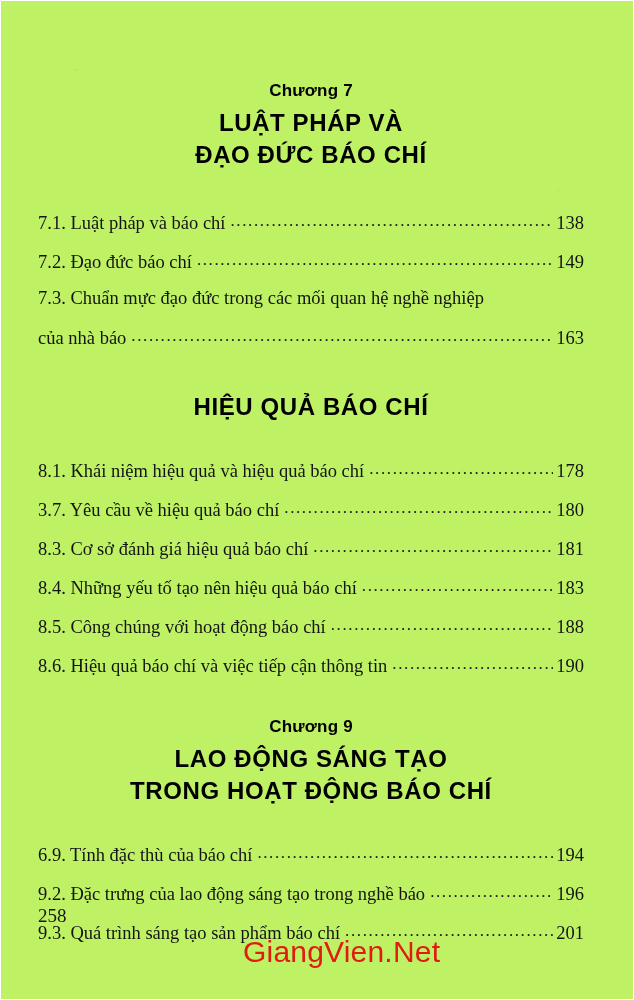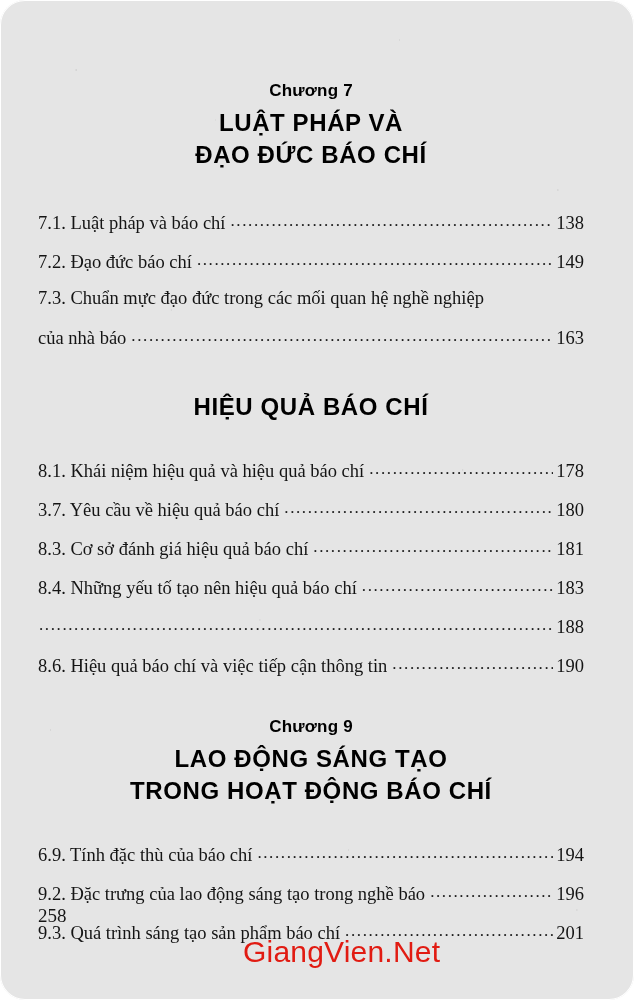--- a/index.html
+++ b/index.html
@@ -6,27 +6,26 @@
   html, body {
     margin: 0;
     padding: 0;
     background: #ffffff;
   }
   .page {
     position: relative;
     width: 634px;
     height: 1000px;
     margin: 0 auto;
-    background: #e5e5e5;
+    background: #bef264;
     overflow: hidden;
     color: #111111;
     font-family: "Liberation Serif", "DejaVu Serif", serif;
     
     box-shadow: inset 0 0 0 1px #ffffff;
-    border-radius: 25px;
   }
   
   .speckle {
     position: absolute;
     inset: 0;
     pointer-events: none;
     opacity: .35;
     background-image:
       radial-gradient(circle at 12% 7%, rgba(130,130,130,.55) 0.6px, transparent 0.9px),
       radial-gradient(circle at 63% 4%, rgba(150,150,150,.45) 0.6px, transparent 0.9px),
@@ -177,20 +176,21 @@
       <span class="page-num">181</span>
     </div>
 
     <div class="toc-entry" style="margin-top:17px;justify-content:flex-end;">
       <span class="label">8.4. Những yếu tố tạo nên hiệu quả báo chí</span>
       <span class="leader"></span>
       <span class="page-num">183</span>
     </div>
 
     <div class="toc-entry" style="margin-top:17px;">
+      <span class="label">8.5. Công chúng với hoạt động báo chí</span>
       <span class="leader"></span>
       <span class="page-num">188</span>
     </div>
 
     <div class="toc-entry" style="margin-top:17px;">
       <span class="label">8.6. Hiệu quả báo chí và việc tiếp cận thông tin</span>
       <span class="leader"></span>
       <span class="page-num">190</span>
     </div>
 

